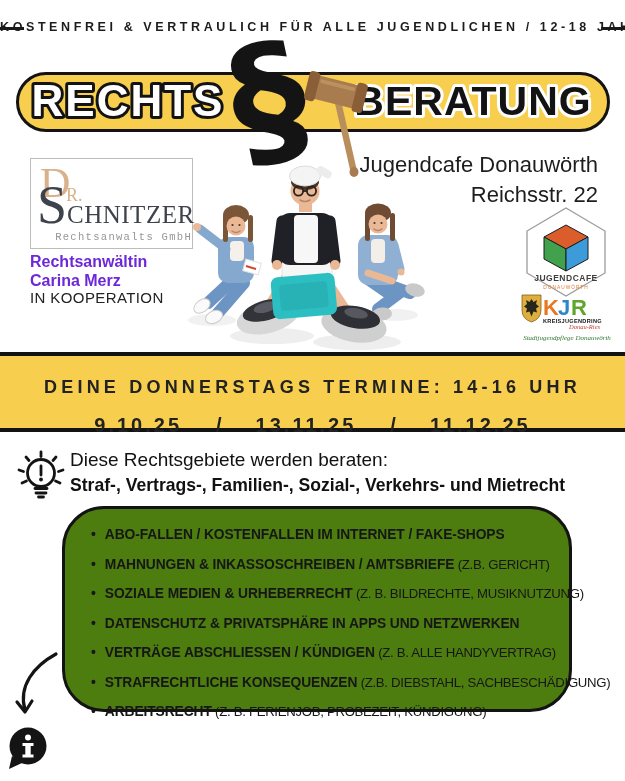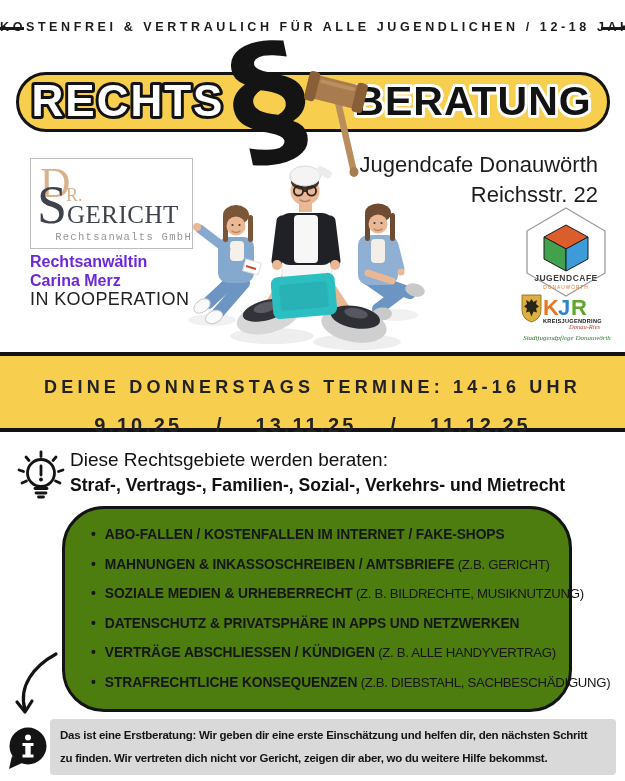--- a/index.html
+++ b/index.html
@@ -25,21 +25,21 @@
   .logo-box{position:absolute;left:30px;top:158px;width:161px;height:89px;background:#fff;
     border:1.5px solid #bcbcbc;font-family:"Liberation Serif",serif;}
   .logo-box span{position:absolute;line-height:1;}
   .lg-d{left:9px;top:3px;font-size:42px;color:#D9B28C;}
   .lg-r{left:35px;top:27px;font-size:18px;color:#D9B28C;}
   .lg-s{left:6px;top:19px;font-size:54px;color:#3E434B;}
   .lg-rest{left:36px;top:43px;font-size:25px;color:#3E434B;letter-spacing:0.5px;}
   .lg-sub{left:0;bottom:6px;width:100%;text-align:right;font-family:Liberation Mono, monospace;
     font-size:10.5px;color:#979797;letter-spacing:1.3px;}
   .lawyer{position:absolute;left:30px;top:252px;font-size:16px;font-weight:bold;line-height:19px;color:#6d28d9;}
-  .koop{position:absolute;left:30px;top:289px;font-size:18px;letter-spacing:0.4px;color:#222;}
+  .koop{position:absolute;left:30px;top:289px;font-size:15px;letter-spacing:0.4px;color:#222;}
 
   
   .location{position:absolute;right:27px;top:150px;text-align:right;font-size:22px;
     line-height:30px;color:#1d1d1d;font-weight:500;}
 
   .badge-hex{position:absolute;left:521px;top:205px;}
   .badge-kjr{position:absolute;left:517px;top:292px;}
   .teens{position:absolute;left:182px;top:157px;z-index:1;}
 
   
@@ -177,21 +177,21 @@
       <circle cx="129.5" cy="34" r="4.6" fill="none" stroke="#26221f" stroke-width="1.8"></circle>
       <line x1="121" y1="34" x2="125" y2="34" stroke="#26221f" stroke-width="1.8"></line>
       <path d="M118,43 Q123,46 128,43" stroke="#b5846b" stroke-width="1.5" fill="none" stroke-linecap="round"></path>
     </g>
   </svg>
 
   <div class="logo-box">
     <span class="lg-d">D</span>
     <span class="lg-r">R.</span>
     <span class="lg-s">S</span>
-    <span class="lg-rest">GERICHT</span>
+    <span class="lg-rest">CHNITZER</span>
     <span class="lg-sub">Rechtsanwalts GmbH</span>
   </div>
   <div class="lawyer">
     <div>Rechtsanwältin</div>
     <div>Carina Merz</div>
   </div>
   <div class="koop">IN KOOPERATION</div>
 
   <div class="location">
     <div>Jugendcafe Donauwörth</div>
@@ -249,34 +249,31 @@
     <div class="topic-row"><span class="topic-bullet">•</span><span class="topic-main">MAHNUNGEN &amp; INKASSOSCHREIBEN / AMTSBRIEFE</span><span class="topic-detail"> (Z.B. GERICHT)</span></div>
 
     <div class="topic-row"><span class="topic-bullet">•</span><span class="topic-main">SOZIALE MEDIEN &amp; URHEBERRECHT</span><span class="topic-detail"> (Z. B. BILDRECHTE, MUSIKNUTZUNG)</span></div>
 
     <div class="topic-row"><span class="topic-bullet">•</span><span class="topic-main">DATENSCHUTZ &amp; PRIVATSPHÄRE IN APPS UND NETZWERKEN</span><span class="topic-detail"></span></div>
 
     <div class="topic-row"><span class="topic-bullet">•</span><span class="topic-main">VERTRÄGE ABSCHLIESSEN / KÜNDIGEN</span><span class="topic-detail"> (Z. B. ALLE HANDYVERTRAG)</span></div>
 
     <div class="topic-row"><span class="topic-bullet">•</span><span class="topic-main">STRAFRECHTLICHE KONSEQUENZEN</span><span class="topic-detail"> (Z.B. DIEBSTAHL, SACHBESCHÄDIGUNG)</span></div>
 
+    <div class="topic-row"><span class="topic-bullet">•</span><span class="topic-main">ARBEITSRECHT</span><span class="topic-detail"> (Z. B. FERIENJOB, PROBEZEIT, KÜNDIGUNG)</span></div>
   </div>
 
   <svg class="arrow" width="58" height="78" viewBox="0 0 58 78">
     <path d="M48,6 C26,18 10,38 17,62" stroke="#141414" stroke-width="3.2" fill="none" stroke-linecap="round"></path>
     <path d="M9,54 L17,64 L24,53" stroke="#141414" stroke-width="3.2" fill="none" stroke-linecap="round" stroke-linejoin="round"></path>
   </svg>
 
   <svg class="info-icon" width="44" height="46" viewBox="0 0 44 46">
     <polygon points="5,30 2,43 15,37" fill="#141414"></polygon>
     <circle cx="21" cy="20" r="18.5" fill="#141414"></circle>
     <circle cx="21" cy="11.5" r="3" fill="#ffffff"></circle>
     <rect x="15.5" y="17" width="11" height="3" fill="#ffffff"></rect>
     <rect x="18.3" y="17" width="5.4" height="13.5" fill="#ffffff"></rect>
     <rect x="15.5" y="28.5" width="11" height="3" fill="#ffffff"></rect>
   </svg>
 
-  <div class="disclaimer">
-    <div>Das ist eine Erstberatung: Wir geben dir eine erste Einschätzung und helfen dir, den nächsten Schritt</div>
-    <div>zu finden. Wir vertreten dich nicht vor Gericht, zeigen dir aber, wo du weitere Hilfe bekommst.</div>
-  </div>
 
 </div>
 
 </body></html>

